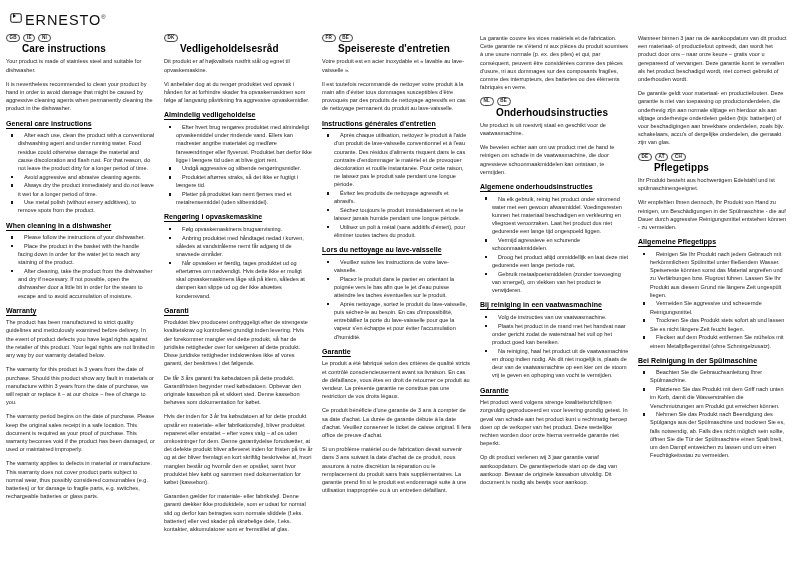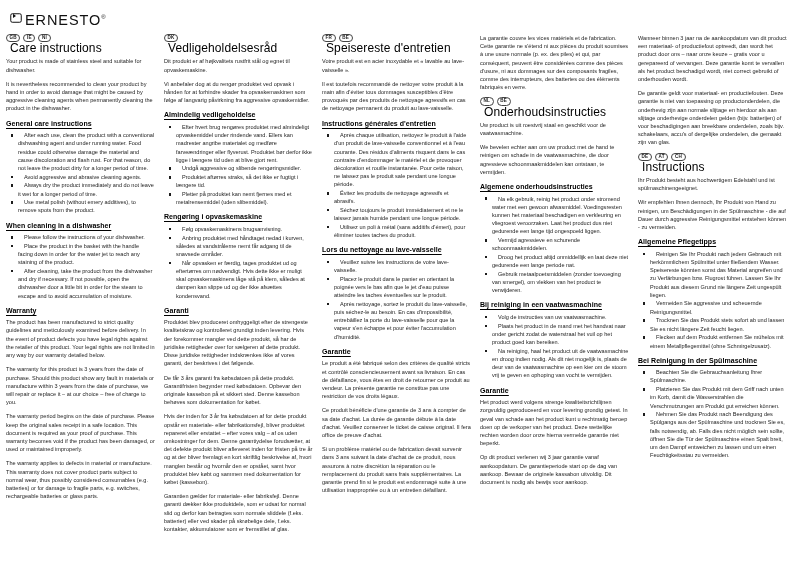--- a/index.html
+++ b/index.html
@@ -72,24 +72,24 @@
     border-radius: 6px;
     font-size: 4.6px;
     line-height: 6.4px;
     padding: 0 2.6px;
     letter-spacing: 0.2px;
     color: #222;
     font-weight: 700;
     white-space: nowrap;
   }
   h2.sec {
-    font-size: 12px;
+    font-size: 10px;
     line-height: 9px;
-    font-weight: 400;
-    margin: 0 0 4px 4px;
+    font-weight: 700;
+    margin: 0 0 4px 16px;
     color: #000;
     letter-spacing: 0.1px;
   }
   h3.sub {
     font-size: 7px;
     line-height: 8.5px;
     font-weight: 700;
     margin: 7px 0 3px 0;
     color: #000;
     text-decoration: underline;
@@ -248,21 +248,21 @@
         <p class="para">Op dit product verlenen wij 3 jaar garantie vanaf aankoopdatum. De garantieperiode start op de dag van aankoop. Bewaar de originele kassabon uitvoldig. Dit document is nodig als bewijs voor aankoop.</p>
       </div>
       <div class="col">
         <p class="para">Wanneer binnen 3 jaar na de aankoopdatum van dit product een materiaal- of productiefout optreedt, dan wordt het product door ons – naar onze keuze – gratis voor u gerepareerd of vervangen. Deze garantie komt te vervallen als het product beschadigd wordt, niet correct gebruikt of onderhouden wordt.</p>
         <p class="para">De garantie geldt voor materiaal- en productiefouten. Deze garantie is niet van toepassing op productonderdelen, die onderhevig zijn aan normale slijtage en hierdoor als aan slijtage onderhevige onderdelen gelden (bijv. batterijen) of voor beschadigingen aan breekbare onderdelen, zoals bijv. schakelaars, accu's of dergelijke onderdelen, die gemaakt zijn van glas.</p>
         <div class="flags">
           <span class="flag">DE</span>
           <span class="flag">AT</span>
           <span class="flag">CH</span>
         </div>
-        <h2 class="sec">Instructions</h2>
+        <h2 class="sec">Pflegetipps</h2>
         <p class="para">Ihr Produkt besteht aus hochwertigem Edelstahl und ist spülmaschinengeeignet.</p>
         <p class="para">Wir empfehlen Ihnen dennoch, Ihr Produkt von Hand zu reinigen, um Beschädigungen in der Spülmaschine - die auf Dauer durch aggressive Reinigungsmittel entstehen können - zu vermeiden.</p>
         <h3 class="sub">Allgemeine Pflegetipps</h3>
         <ul class="bullets">
           <li>Reinigen Sie Ihr Produkt nach jedem Gebrauch mit herkömmlichem Spülmittel unter fließendem Wasser. Speisereste könnten sonst das Material angreifen und zu Verfärbungen bzw. Flugrost führen. Lassen Sie Ihr Produkt aus diesem Grund nie längere Zeit ungespült liegen.</li>
           <li>Vermeiden Sie aggressive und scheuernde Reinigungsmittel.</li>
           <li>Trocknen Sie das Produkt stets sofort ab und lassen Sie es nicht längere Zeit feucht liegen.</li>
           <li>Flecken auf dem Produkt entfernen Sie mühelos mit einem Metallpflegemittel (ohne Schmirgelzusatz).</li>
         </ul>
         <h3 class="sub">Bei Reinigung in der Spülmaschine</h3>

